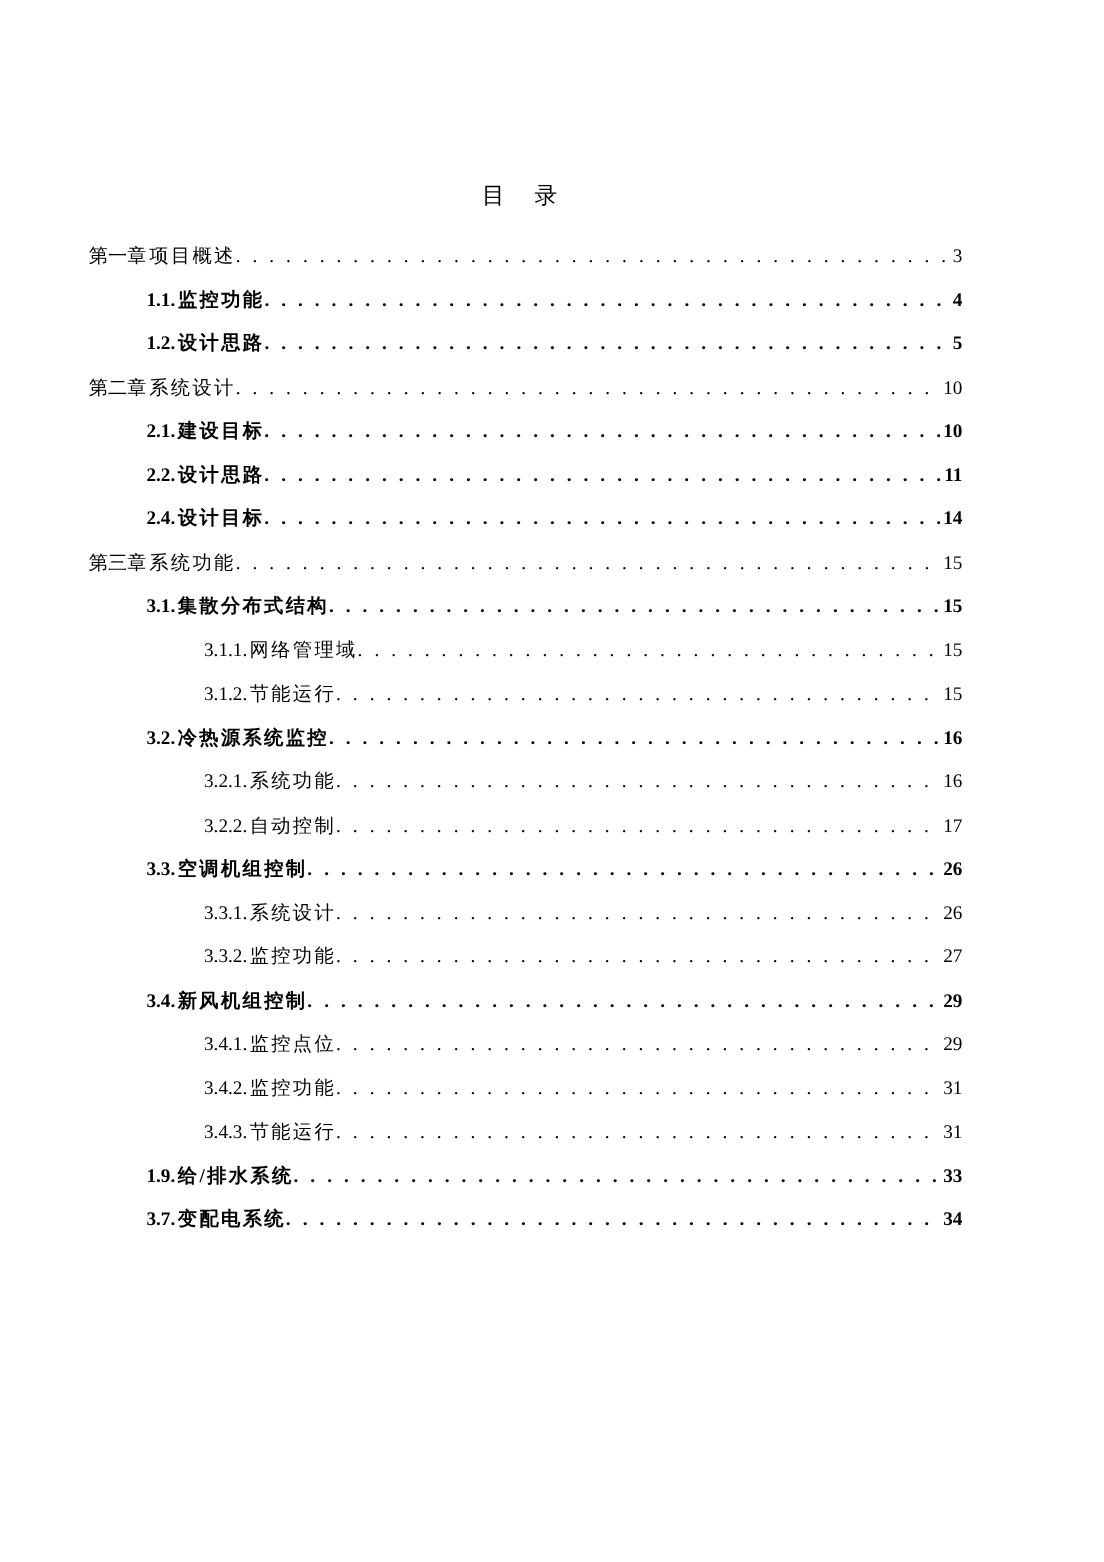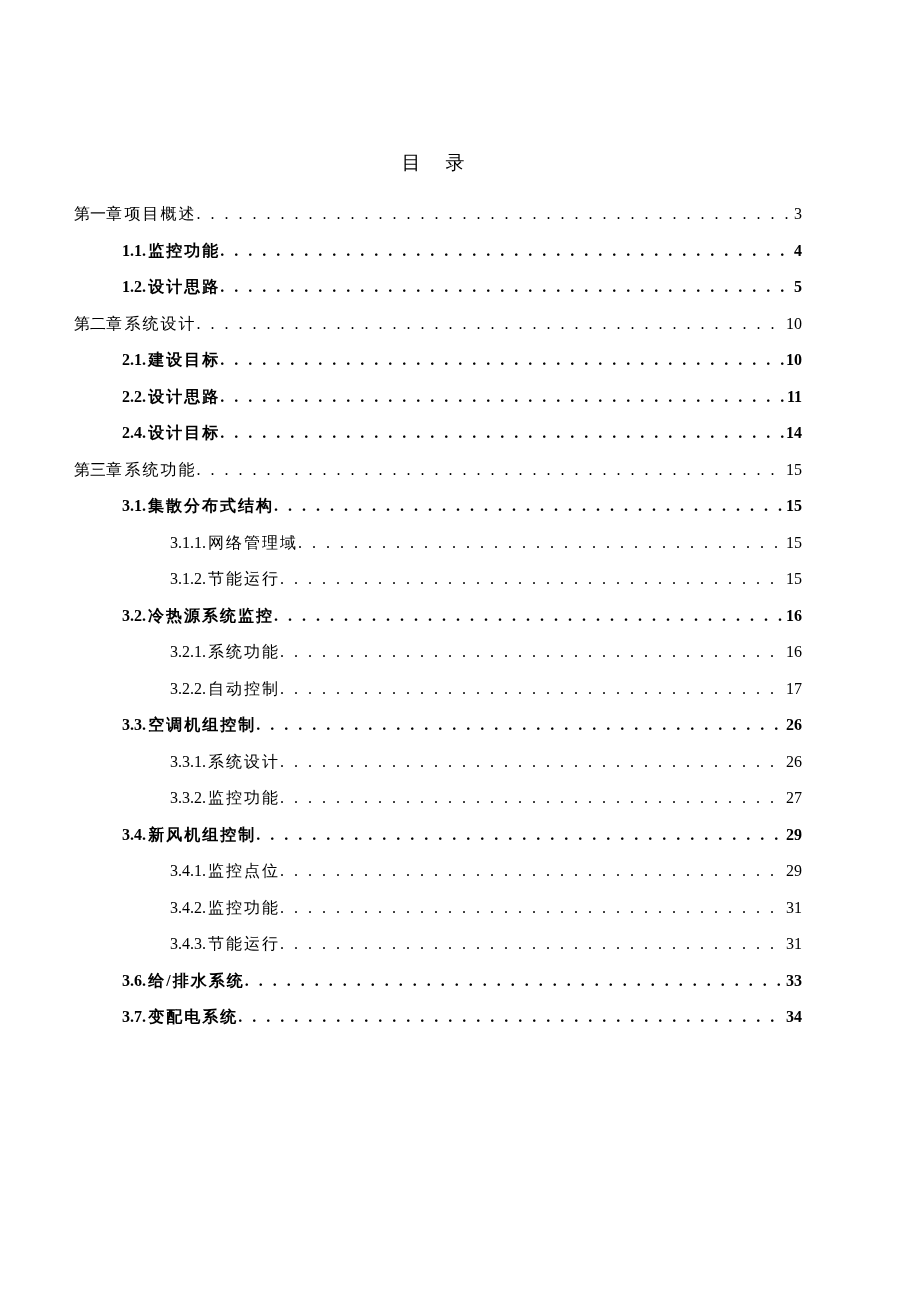--- a/index.html
+++ b/index.html
@@ -205,21 +205,21 @@
         <span class="toc-page">31</span>
       </div>
       <div class="toc-entry level-3">
         <span class="toc-num">3.4.3.</span>
         <span class="toc-gap"></span>
         <span class="toc-label">节能运行</span>
         <span class="toc-dots"></span>
         <span class="toc-page">31</span>
       </div>
       <div class="toc-entry level-2">
-        <span class="toc-num">3.6.</span>
+        <span class="toc-num">1.9.</span>
         <span class="toc-gap"></span>
         <span class="toc-label">给/排水系统</span>
         <span class="toc-dots"></span>
         <span class="toc-page">33</span>
       </div>
       <div class="toc-entry level-2">
         <span class="toc-num">3.7.</span>
         <span class="toc-gap"></span>
         <span class="toc-label">变配电系统</span>
         <span class="toc-dots"></span>

